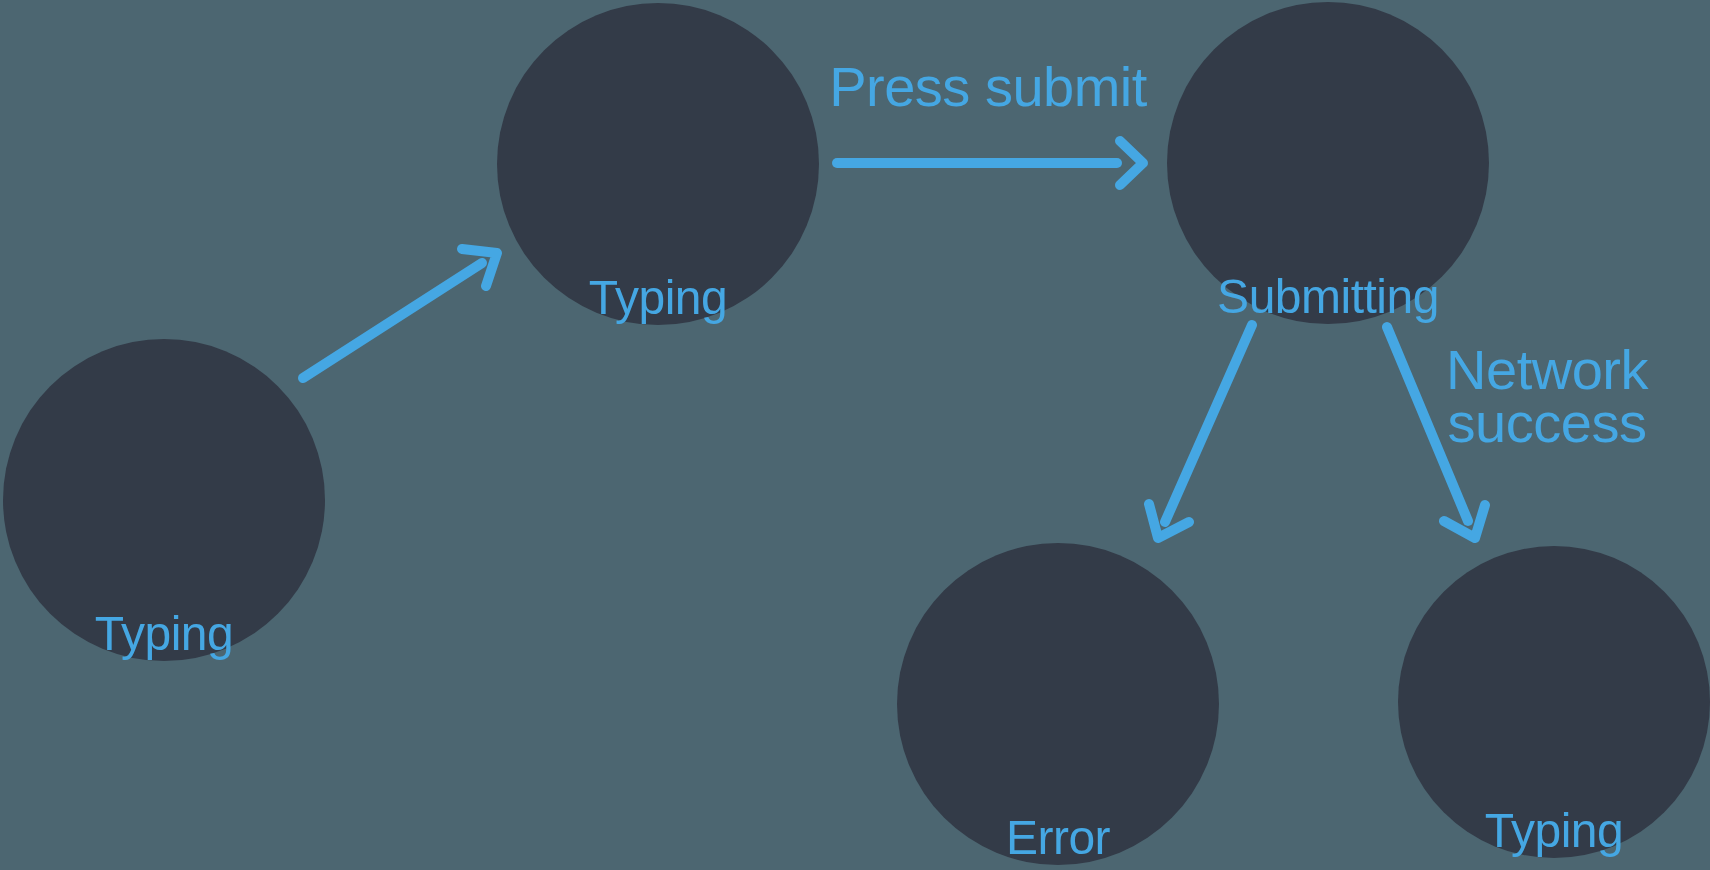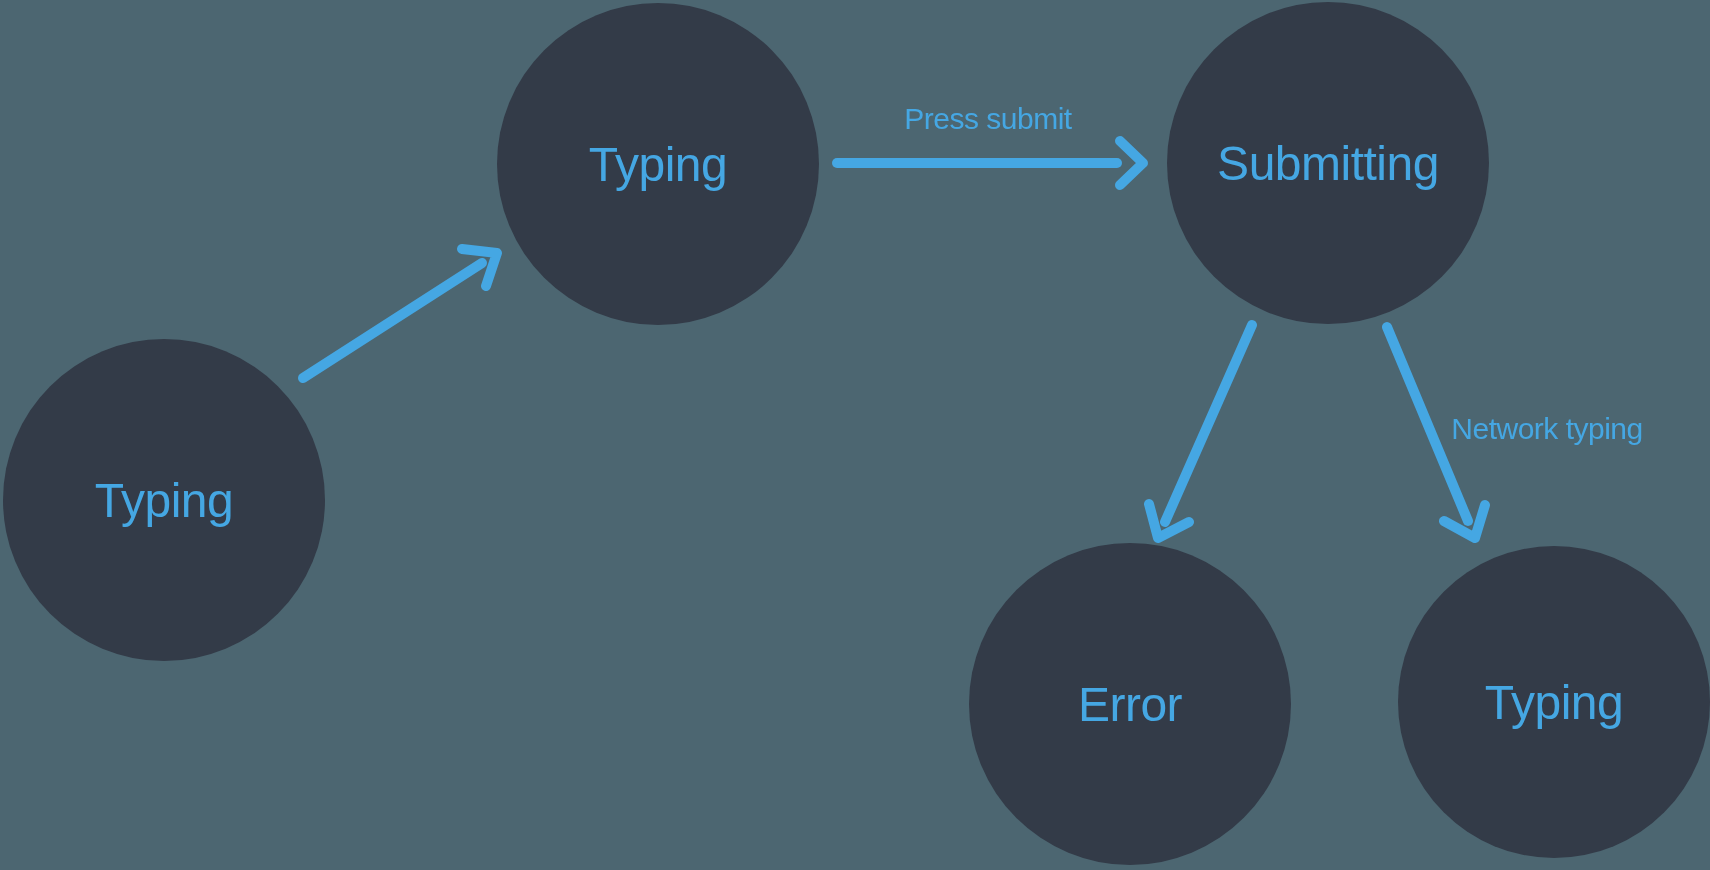--- a/index.html
+++ b/index.html
@@ -29,42 +29,41 @@
     stroke: var(--accent);
     stroke-width: 10;
     stroke-linecap: round;
     stroke-linejoin: round;
   }
   .state {
     position: absolute;
     border-radius: 50%;
     background: var(--node);
     display: flex;
-    align-items: center;
+    align-items: flex-end;
     justify-content: center;
     color: var(--accent);
     font-size: 48px;
     letter-spacing: -0.5px;
     user-select: none;
   }
   .state-empty      { left: 3px;    top: 339px; width: 322px; height: 322px; }
   .state-typing     { left: 497px;  top: 3px;   width: 322px; height: 322px; }
   .state-submitting { left: 1167px; top: 2px;   width: 322px; height: 322px; }
-  .state-error      { left: 969px;  top: 543px; width: 322px; height: 322px; }
+  .state-error      { left: 897px;  top: 543px; width: 322px; height: 322px; }
   .state-success    { left: 1398px; top: 546px; width: 312px; height: 312px; }
   .edge-label {
     position: absolute;
     transform: translate(-50%, -50%);
     color: var(--accent);
-    font-size: 30px;
+    font-size: 56px;
     line-height: 53px;
     letter-spacing: -0.5px;
     text-align: center;
     user-select: none;
-    margin-top: 32px;
   }
   .lbl-start-typing    { left: 326px;  top: 237px; width: 190px; }
   .lbl-press-submit    { left: 988px;  top: 86px;  width: 460px; }
   .lbl-network-error   { left: 1090px; top: 398px; width: 230px; }
   .lbl-network-success { left: 1547px; top: 396px; width: 230px; }
 </style>
 </head>
 <body>
 
 <div class="canvas">
@@ -105,15 +104,15 @@
   </div>
 
   <div class="state state-success">
     <span>Typing</span>
   </div>
 
 
   <div class="edge-label lbl-press-submit">Press submit</div>
 
 
-  <div class="edge-label lbl-network-success">Network typing</div>
+  <div class="edge-label lbl-network-success">Network success</div>
 
 </div>
 
 </body></html>

